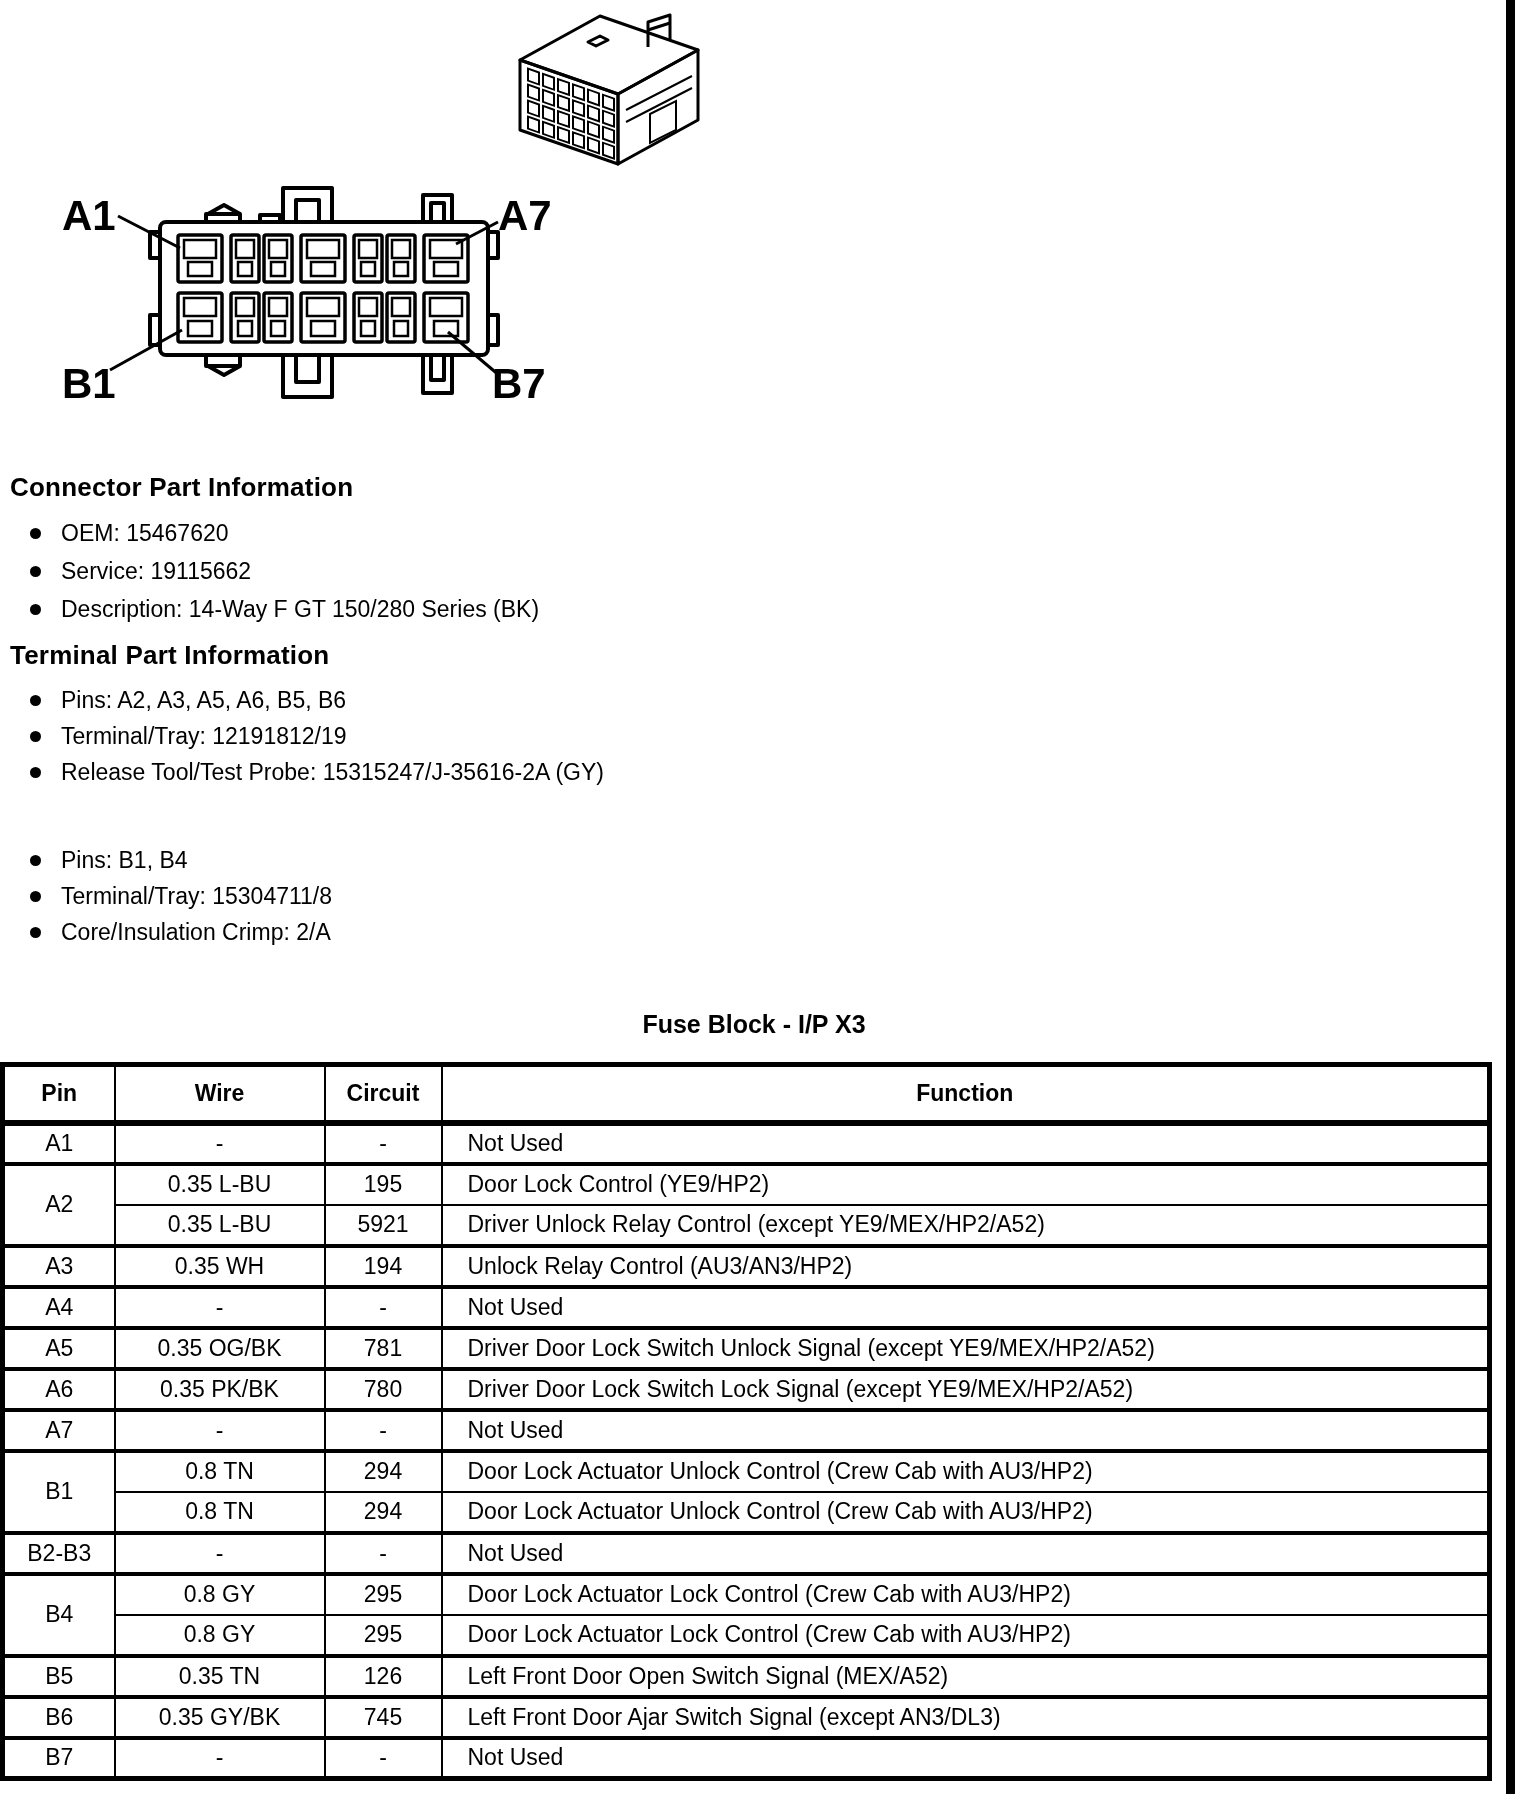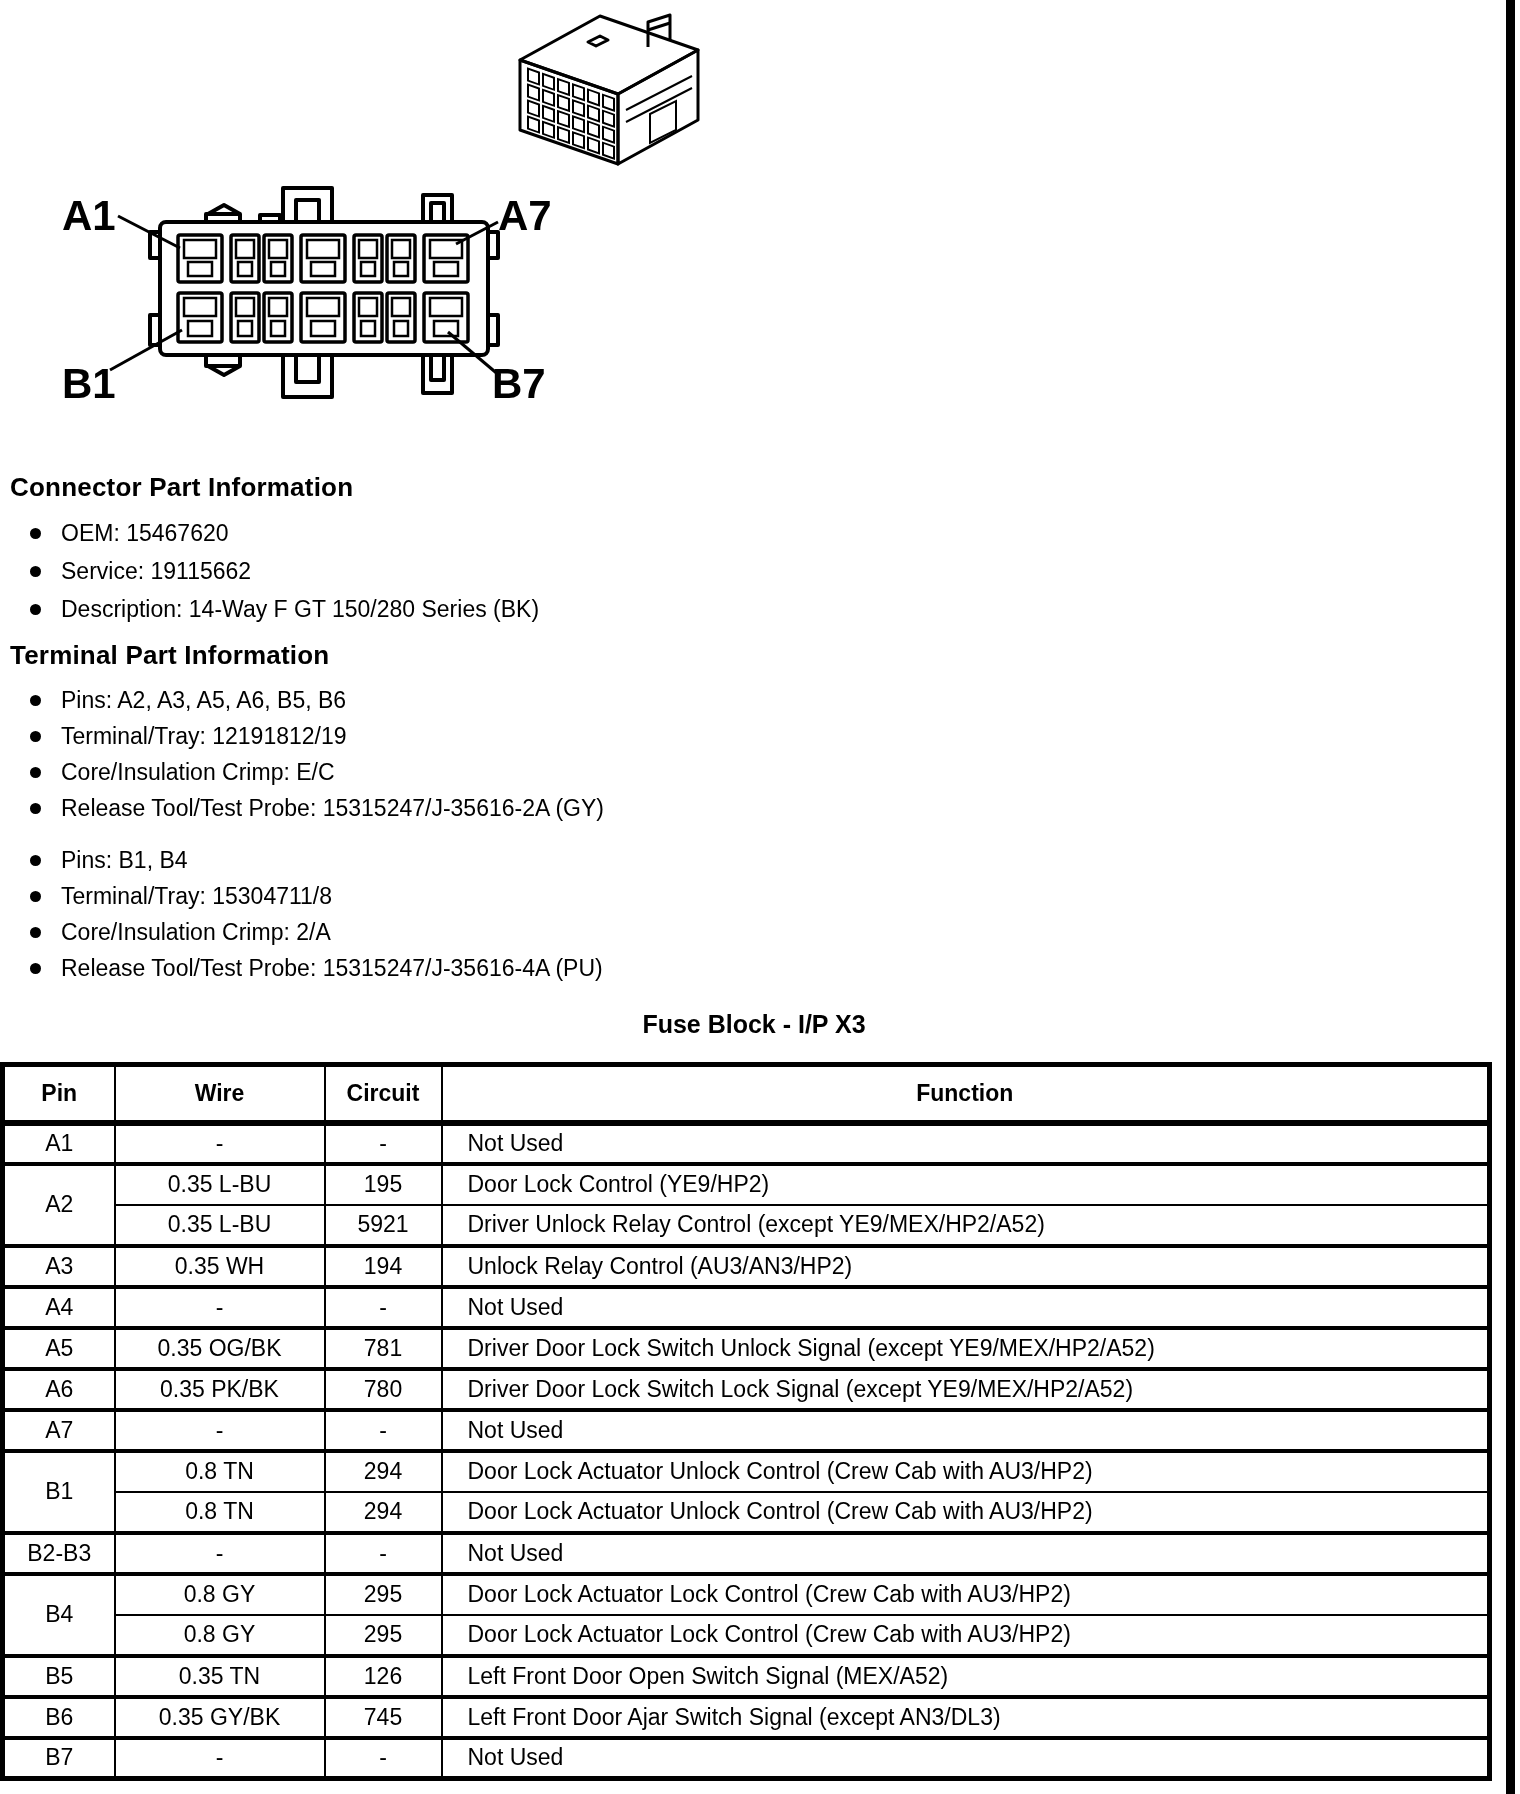--- a/index.html
+++ b/index.html
@@ -242,44 +242,36 @@
   <li>
       <span class="dot"></span>
       <span>Pins: A2, A3, A5, A6, B5, B6</span>
     </li>
   <li>
       <span class="dot"></span>
       <span>Terminal/Tray: 12191812/19</span>
     </li>
   <li>
       <span class="dot"></span>
-      <span>Core/Insulation Crimp: E/C</span>
-    </li>
-  <li>
-      <span class="dot"></span>
       <span>Release Tool/Test Probe: 15315247/J-35616-2A (GY)</span>
     </li>
 </ul>
 
 <ul class="blist" id="list-terminal-b">
   <li>
       <span class="dot"></span>
       <span>Pins: B1, B4</span>
     </li>
   <li>
       <span class="dot"></span>
       <span>Terminal/Tray: 15304711/8</span>
     </li>
   <li>
       <span class="dot"></span>
       <span>Core/Insulation Crimp: 2/A</span>
-    </li>
-  <li>
-      <span class="dot"></span>
-      <span>Release Tool/Test Probe: 15315247/J-35616-4A (PU)</span>
     </li>
 </ul>
 
 <div class="tbl-title">Fuse Block - I/P X3</div>
 
 <table class="fuse-table">
   <thead>
     <tr>
       <th class="col-pin">Pin</th>
       <th class="col-wire">Wire</th>

